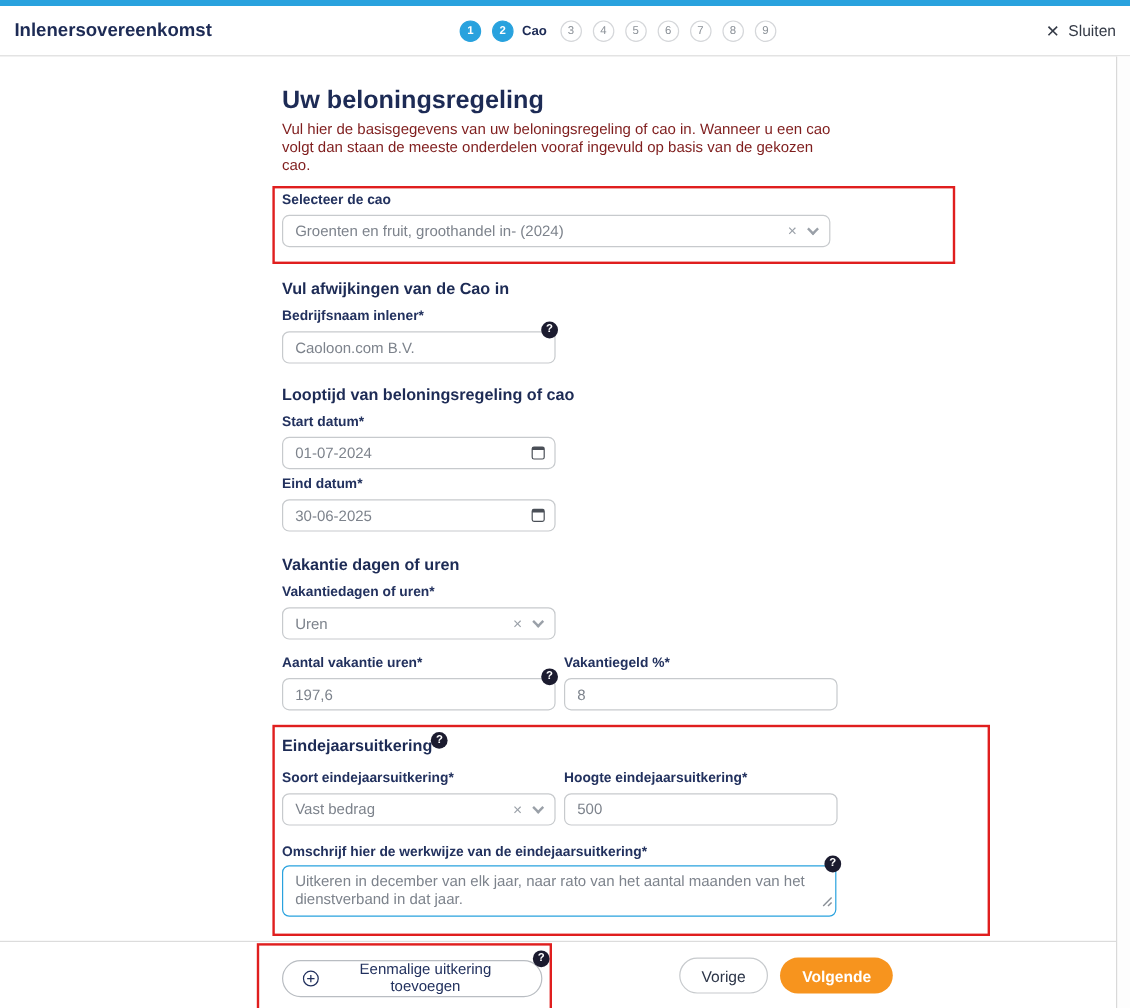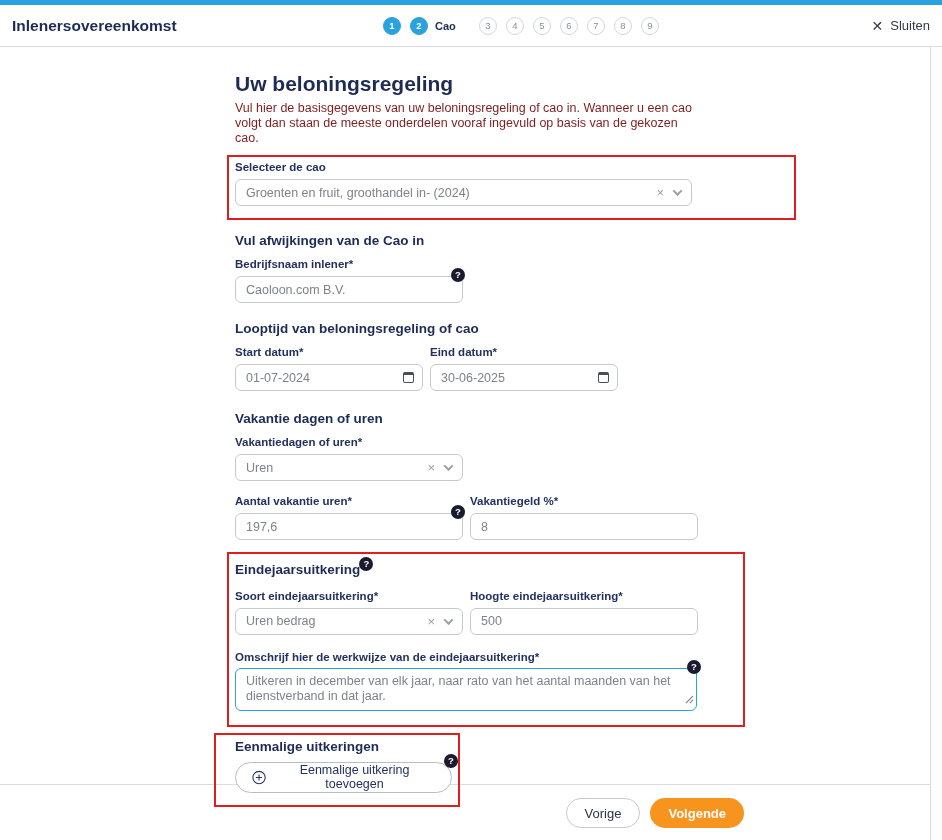--- a/index.html
+++ b/index.html
@@ -14,35 +14,35 @@
     border-bottom:1px solid #dcdcdc; display:flex; align-items:center;
   }
   .header-title { position:absolute; left:12px; font-size:15.5px; font-weight:bold; color:#1d2b55; }
   .stepper { position:absolute; left:383px; display:flex; align-items:center; gap:9px; }
   .step {
     width:18px; height:18px; border-radius:50%; border:1px solid #d5d7da; background:#fff;
     color:#8a9097; font-size:9.5px; display:flex; align-items:center; justify-content:center;
     cursor:pointer;
   }
   .step--active { background:#29a2de; border-color:#29a2de; color:#fff; font-weight:bold; }
-  .step-label { font-size:11px; font-weight:bold; color:#1d2b55; margin-left:-2px; margin-right:14px; }
+  .step-label { font-size:11px; font-weight:bold; color:#1d2b55; margin-left:-2px; margin-right:2px; }
   .close-btn {
     position:absolute; right:12px; display:flex; align-items:center; gap:7px;
     font-size:13px; color:#343a46; cursor:pointer; background:none; border:none;
     font-family:inherit;
   }
   .close-x { font-size:14px; color:#343a46; }
   .scroll-track { position:absolute; left:930px; top:47px; bottom:0; width:12px; border-left:1px solid #d9d9d9; background:#fdfdfd; }
   .content { position:absolute; top:47px; left:0; right:12px; bottom:0; padding-left:235px; }
   .page-title { margin-top:25px; font-size:21px; font-weight:bold; color:#1d2b55; }
   .page-desc { margin-top:5px; width:468px; font-size:12.5px; line-height:15px; color:#7f1d1d; }
   
   .ann { border:2px solid #e01e1e; }
   .ann-1 { margin-top:9px; margin-left:-8px; width:569px; padding:4px 24px 12px 6px; }
-  .ann-2 { margin-top:12px; margin-left:-8px; width:518px; padding:6px 6px 14px 6px; }
+  .ann-2 { margin-top:12px; margin-left:-8px; width:598px; padding:6px 6px 14px 6px; }
   .ann-3 { margin-top:6px; margin-left:-21px; width:246px; padding:4px 6px 12px 19px; position:relative; z-index:2; background:transparent; }
   .field-label { display:block; font-size:11.5px; font-weight:bold; color:#22315e; margin-bottom:6px; }
   .section-h { font-size:13.5px; font-weight:bold; color:#1d2b55; }
   .h-afw { margin-top:13px; }
   .h-loop { margin-top:18px; }
   .h-vak { margin-top:20px; }
   .mt-label { margin-top:10px; }
   .row { display:flex; gap:7px; }
   .col { position:relative; }
   
@@ -53,21 +53,21 @@
   }
   input.tb { outline:none; }
   .sel { cursor:pointer; justify-content:space-between; }
   .sel-value { overflow:hidden; white-space:nowrap; text-overflow:ellipsis; }
   .sel-icons { display:flex; align-items:center; gap:10px; margin-left:8px; }
   .clear-x { font-size:13px; color:#9aa0a8; cursor:pointer; line-height:1; }
   .chev { width:7px; height:7px; border-right:2px solid #9aa0a8; border-bottom:2px solid #9aa0a8; transform:rotate(45deg) translate(-1px,-1px); }
   .w-full { width:457px; }
   .w-half { width:228px; }
   .date-wrap { position:relative; }
-  .date-wrap input { padding-right:28px; width:188px; }
+  .date-wrap input { padding-right:28px; width:228px; }
   .cal-icon {
     position:absolute; right:9px; top:8px; width:11px; height:11px;
     border:1.5px solid #4a4f57; border-top-width:3px; border-radius:2px;
   }
   .help {
     width:14px; height:14px; border-radius:50%; background:#1b1b2f; color:#fff;
     font-size:9.5px; font-weight:bold; display:flex; align-items:center; justify-content:center;
     line-height:1;
   }
   .help-abs { position:absolute; right:-2px; top:-8px; z-index:3; }
@@ -147,21 +147,21 @@
     
     <h2 class="section-h h-afw">Vul afwijkingen van de Cao in</h2>
     <label class="field-label mt-label">Bedrijfsnaam inlener*</label>
     <span class="field-wrap">
       <span class="help help-abs">?</span>
       <input class="tb w-half" type="text" value="Caoloon.com B.V." style="">
     </span>
 
     
     <h2 class="section-h h-loop">Looptijd van beloningsregeling of cao</h2>
-    <div class="row" style="margin-top:10px;">
+    <div class="row" style="margin-top:10px;flex-direction:column;">
       <div class="col">
         <label class="field-label">Start datum*</label>
         <span class="date-wrap field-wrap">
           <input class="tb" type="text" value="01-07-2024" style="">
           <span class="cal-icon"></span>
         </span>
       </div>
       <div class="col">
         <label class="field-label">Eind datum*</label>
         <span class="date-wrap field-wrap">
@@ -197,21 +197,21 @@
 
     
     <div class="ann ann-2">
       <h2 class="section-h" style="margin-top:2px;">
         <span>Eindejaarsuitkering</span><span class="help help-sup">?</span>
       </h2>
       <div class="row" style="margin-top:12px;">
         <div class="col">
           <label class="field-label">Soort eindejaarsuitkering*</label>
           <div class="sel w-half">
-            <span class="sel-value">Uren bedrag</span>
+            <span class="sel-value">Vast bedrag</span>
             <span class="sel-icons">
               <span class="clear-x">×</span>
               <span class="chev"></span>
             </span>
           </div>
         </div>
         <div class="col">
           <label class="field-label">Hoogte eindejaarsuitkering*</label>
           <input class="tb w-half" type="text" value="500" style="">
         </div>
@@ -223,21 +223,20 @@
         <span class="resize-grip">
           <svg width="9" height="9" viewBox="0 0 9 9">
               <path d="M8 1 L1 8 M8 5 L5 8" stroke="#8a9097" stroke-width="1.2" fill="none"></path>
             </svg>
         </span>
       </div>
     </div>
 
     
     <div class="ann ann-3">
-      <h2 class="section-h">Eenmalige uitkeringen</h2>
       <span class="add-btn-wrap">
         <span class="help help-abs" style="right:-6px;">?</span>
         <button class="add-btn">
           <svg width="15" height="15" viewBox="0 0 16 16">
               <circle cx="8" cy="8" r="7" fill="none" stroke="#22315e" stroke-width="1.2"></circle>
               <path d="M8 4.5 V11.5 M4.5 8 H11.5" stroke="#22315e" stroke-width="1.2"></path>
             </svg>
           <span>Eenmalige uitkering toevoegen</span>
         </button>
       </span>

